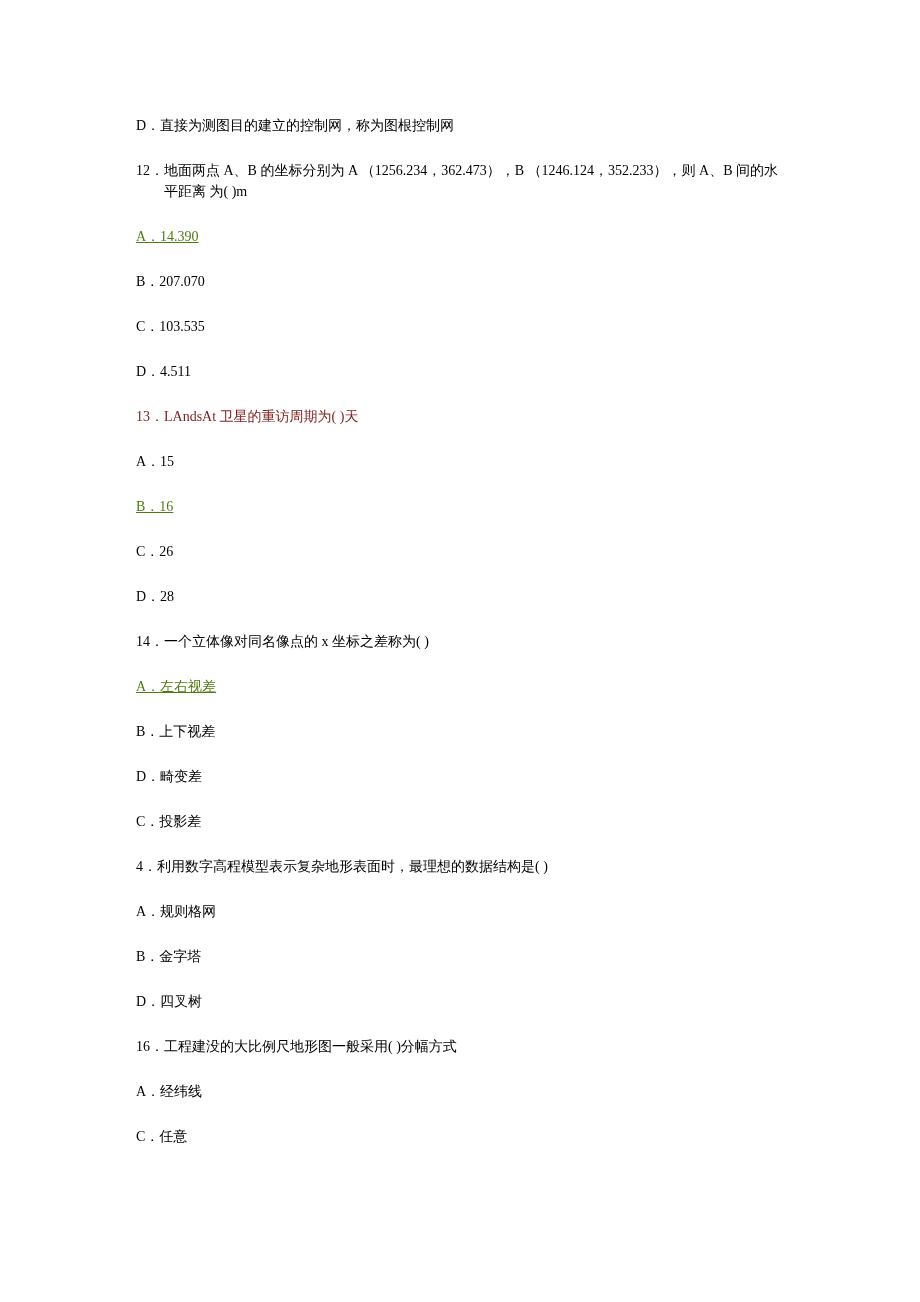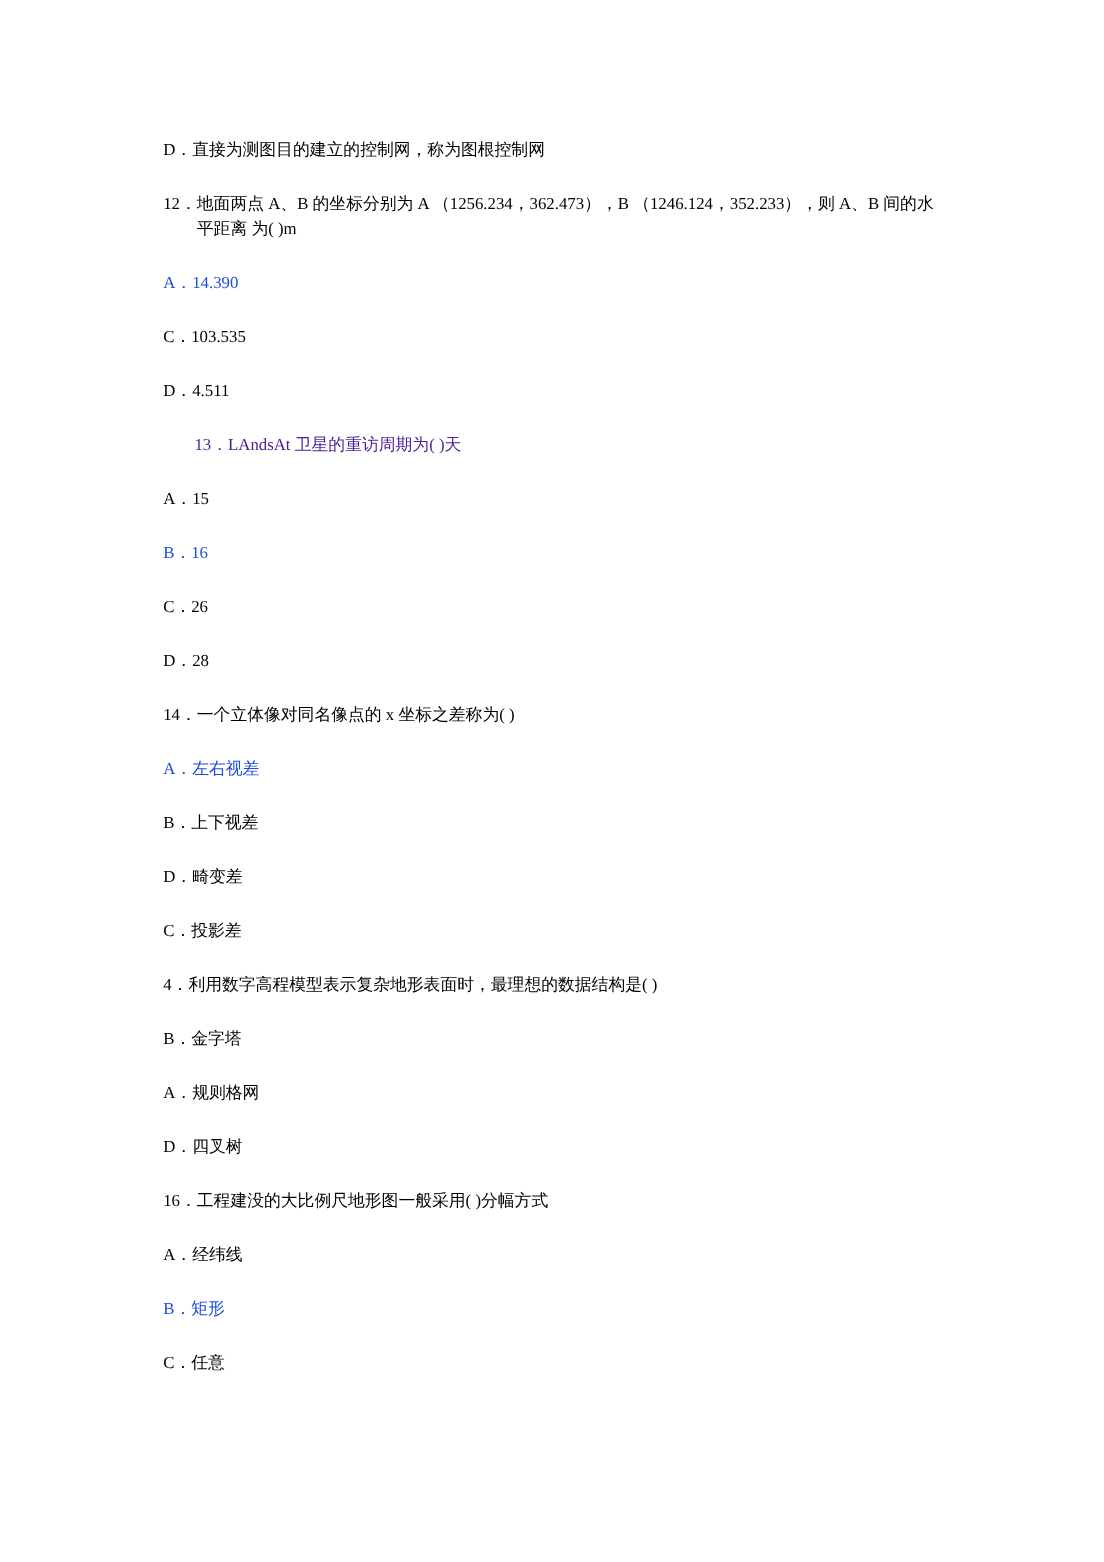--- a/index.html
+++ b/index.html
@@ -19,43 +19,43 @@
   }
   .item {
     margin-bottom: 24px;
   }
   .question {
   }
   .question-indent {
     padding-left: 28px;
     text-indent: -28px;
   }
-  .red { color: #1d4ed8; }
-  .blue { color: #4c1d95; margin-left: 26px; }
+  .red { color: #4d7c0f; text-decoration: underline; }
+  .blue { color: #7f1d1d; }
 </style>
 </head>
 <body>
 
 <div class="page" id="page-root">
     <div class="item ">D．直接为测图目的建立的控制网，称为图根控制网</div>
     <div class="item question question-indent">12．地面两点 A、B 的坐标分别为 A （1256.234，362.473），B （1246.124，352.233），则 A、B 间的水平距离 为(   )m</div>
     <div class="item red">A．14.390</div>
+    <div class="item ">B．207.070</div>
     <div class="item ">C．103.535</div>
     <div class="item ">D．4.511</div>
     <div class="item blue">13．LAndsAt 卫星的重访周期为(   )天</div>
     <div class="item ">A．15</div>
     <div class="item red">B．16</div>
     <div class="item ">C．26</div>
     <div class="item ">D．28</div>
     <div class="item ">14．一个立体像对同名像点的 x 坐标之差称为(   )</div>
     <div class="item red">A．左右视差</div>
     <div class="item ">B．上下视差</div>
     <div class="item ">D．畸变差</div>
     <div class="item ">C．投影差</div>
     <div class="item ">4．利用数字高程模型表示复杂地形表面时，最理想的数据结构是(   )</div>
+    <div class="item ">A．规则格网</div>
     <div class="item ">B．金字塔</div>
-    <div class="item ">A．规则格网</div>
     <div class="item ">D．四叉树</div>
     <div class="item ">16．工程建没的大比例尺地形图一般采用(   )分幅方式</div>
     <div class="item ">A．经纬线</div>
-    <div class="item red">B．矩形</div>
     <div class="item ">C．任意</div>
   </div>
 
 </body></html>

